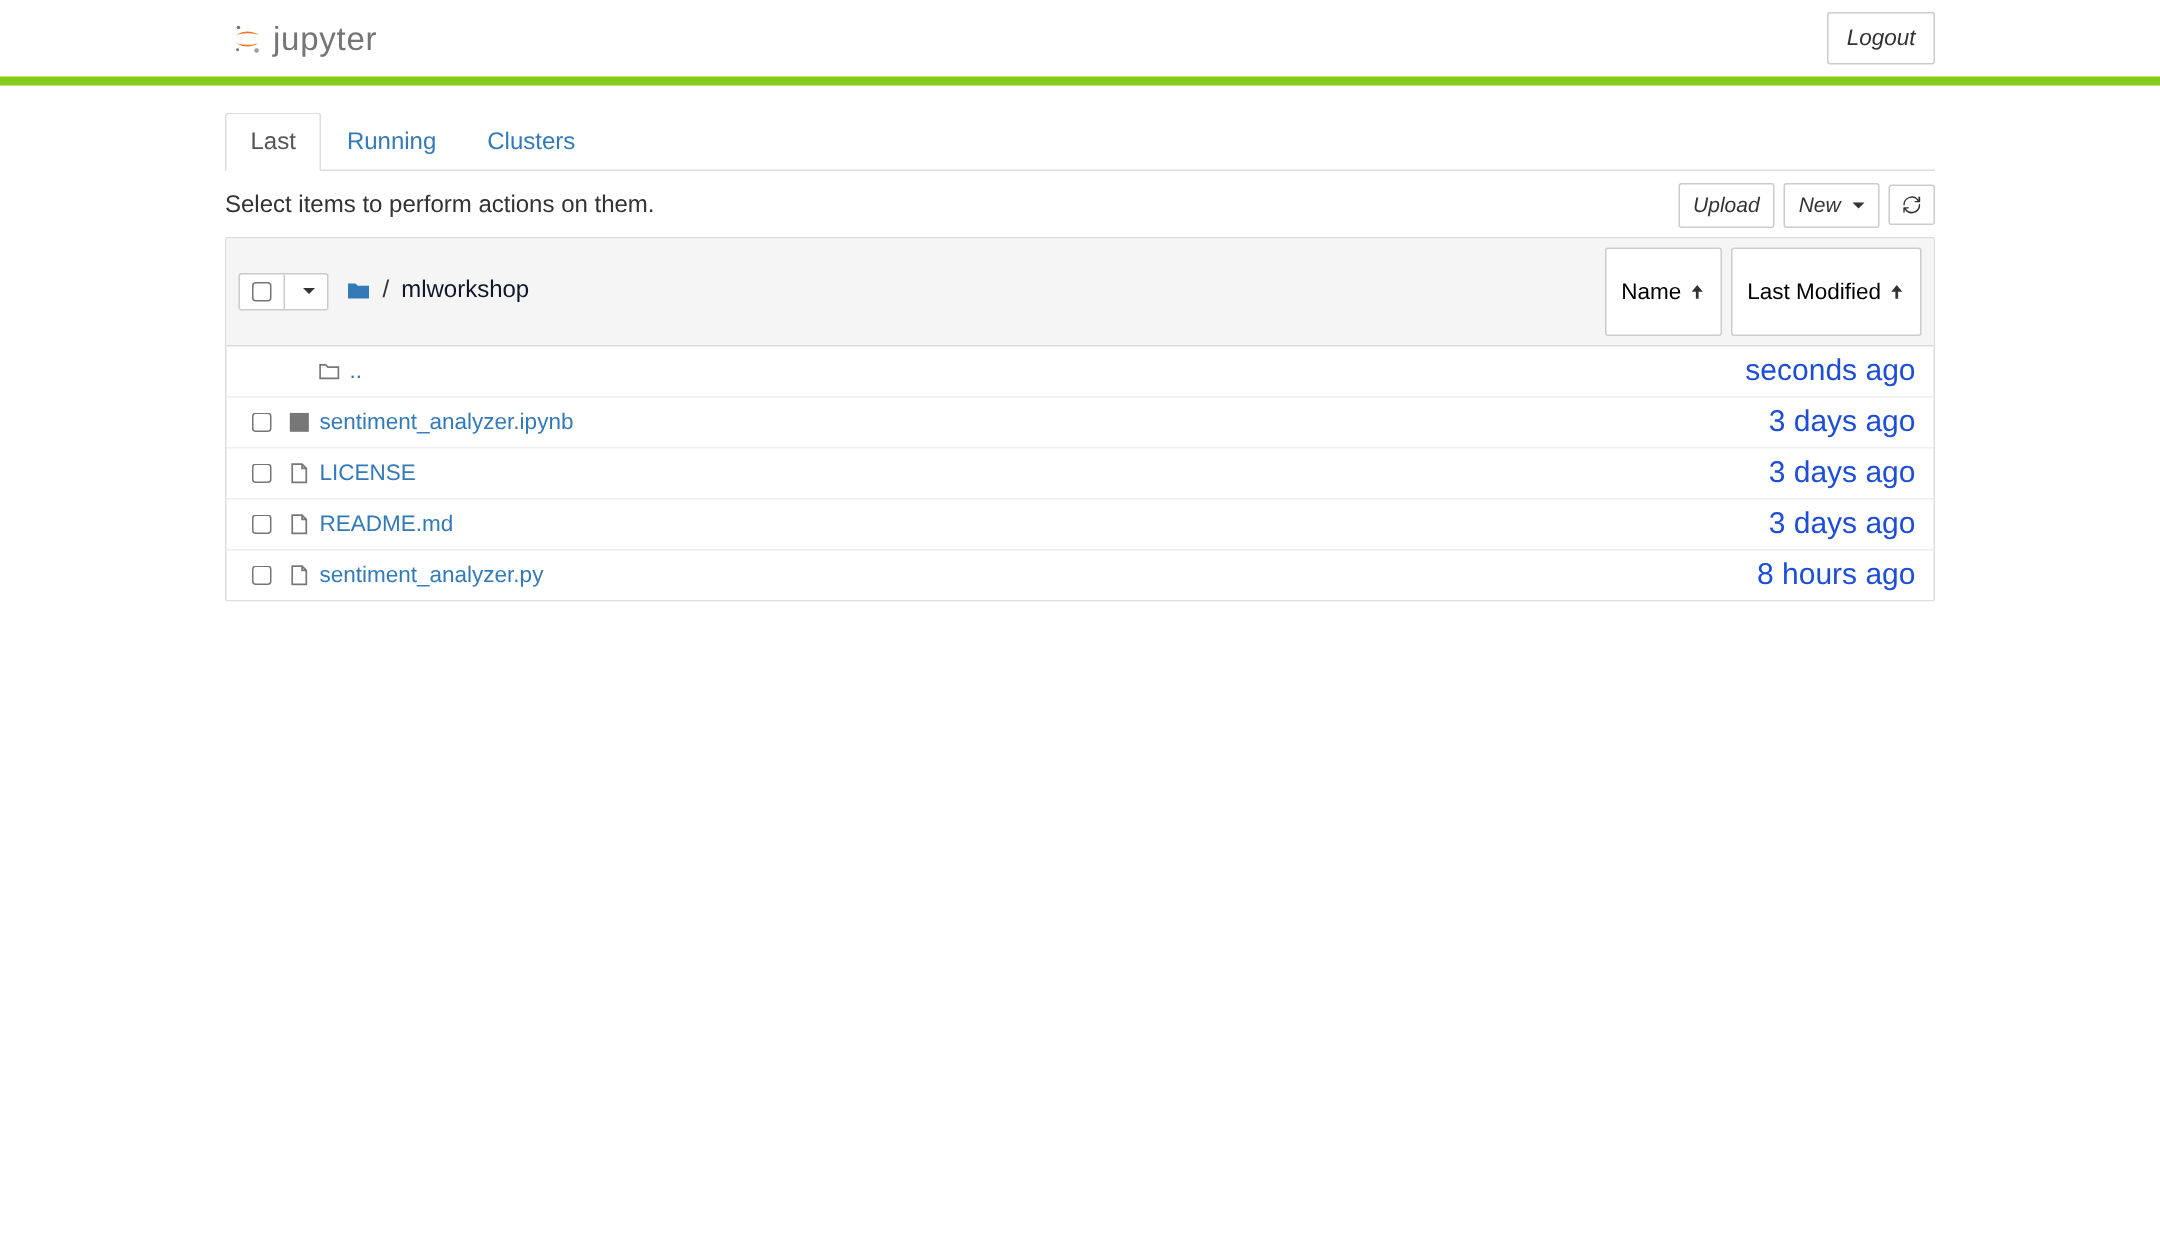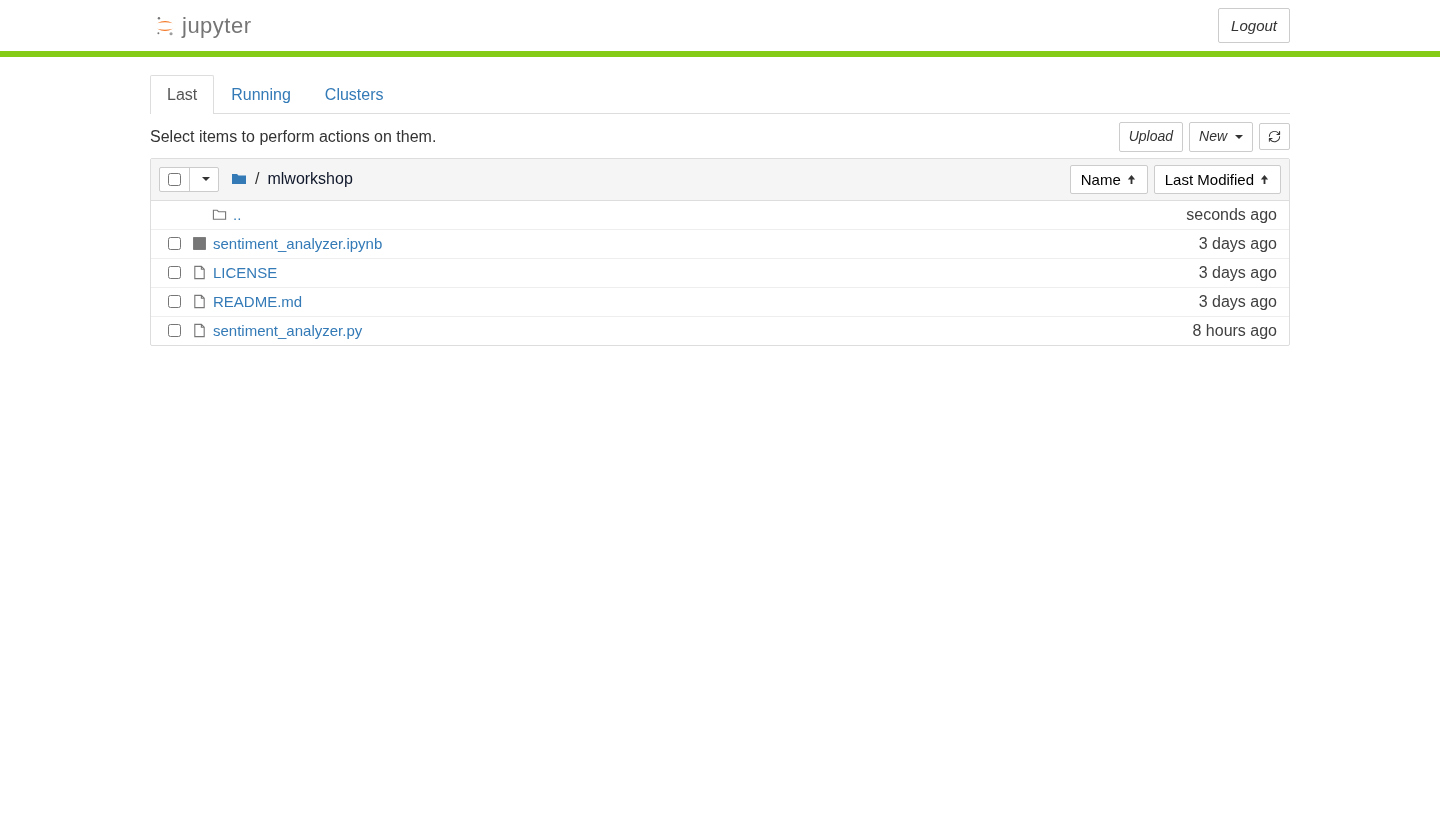--- a/index.html
+++ b/index.html
@@ -23,28 +23,28 @@
 .list-panel { border: 1px solid #ddd; border-radius: 2px; }
 .list-header { display: flex; align-items: center; background: #f5f5f5; border-bottom: 1px solid #ddd; padding: 6px 8px; }
 .select-all-group { display: flex; border: 1px solid #ccc; border-radius: 2px; background: #fff; }
 .select-all-box { padding: 5px 8px; border-right: 1px solid #ccc; display: flex; align-items: center; }
 .select-all-caret { padding: 5px 8px; cursor: pointer; display: flex; align-items: center; }
 input[type="checkbox"] { width: 13px; height: 13px; cursor: pointer; }
 .breadcrumb { display: flex; align-items: center; gap: 8px; margin-left: 12px; font-size: 16px; }
 .breadcrumb a { color: #0f172a; text-decoration: none; font-weight: 400; }
 .crumb-sep { color: #333; }
 .header-spacer { flex: 1; }
-.sort-btn { border: 1px solid #ccc; background: #fff; padding: 5px 10px; font-size: 15px; border-radius: 2px; cursor: pointer; display: inline-flex; align-items: center; gap: 5px; margin-left: 6px; }
+.sort-btn { border: 1px solid #ccc; background: #fff; padding: 20px 10px; font-size: 15px; border-radius: 2px; cursor: pointer; display: inline-flex; align-items: center; gap: 5px; margin-left: 6px; }
 .list-row { display: flex; align-items: center; padding: 5px 8px; border-bottom: 1px solid #eee; font-size: 15px; }
 .list-row:last-child { border-bottom: none; }
 .row-check { width: 30px; display: flex; justify-content: center; }
 .row-icon { width: 20px; display: flex; justify-content: center; color: #777; }
 .row-name { flex: 1; padding-left: 4px; }
 .row-name a { color: #337ab7; text-decoration: none; }
-.row-modified { color: #404040; font-size: 16px; padding-right: 4px; }
+.row-modified { color: #1d4ed8; font-size: 20px; padding-right: 4px; }
 .folder-icon-blue { color: #337ab7; }
 .parent-row .row-check { visibility: hidden; }
 .parent-row { padding-left: 8px; }
 svg { display: block; }
 .icon-sm { width: 15px; height: 15px; }
 .icon-md { width: 16px; height: 16px; }
 .arrow-up { width: 11px; height: 11px; }
 </style>
 </head>
 <body>

